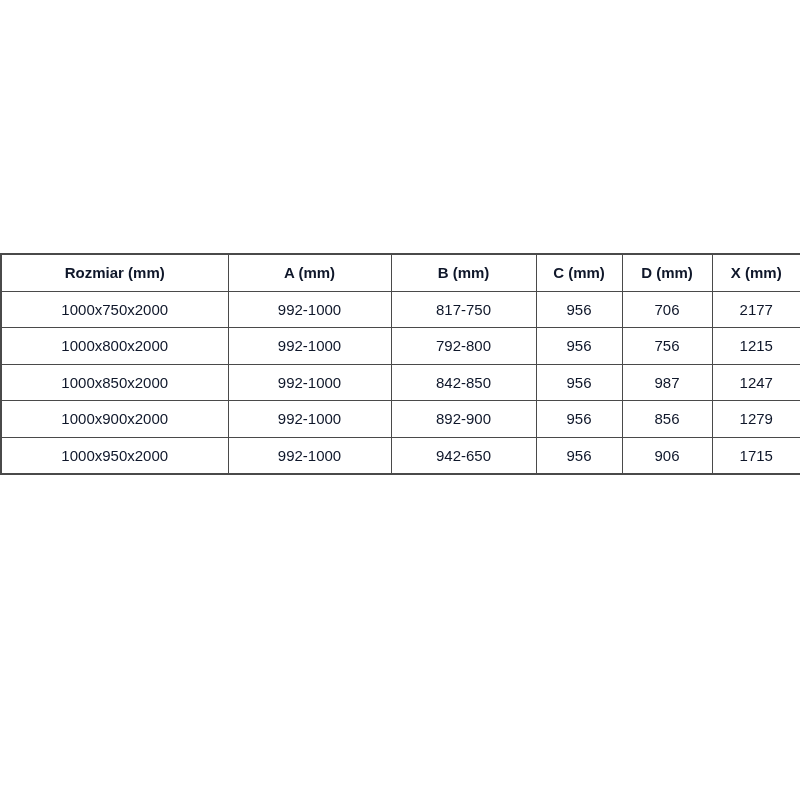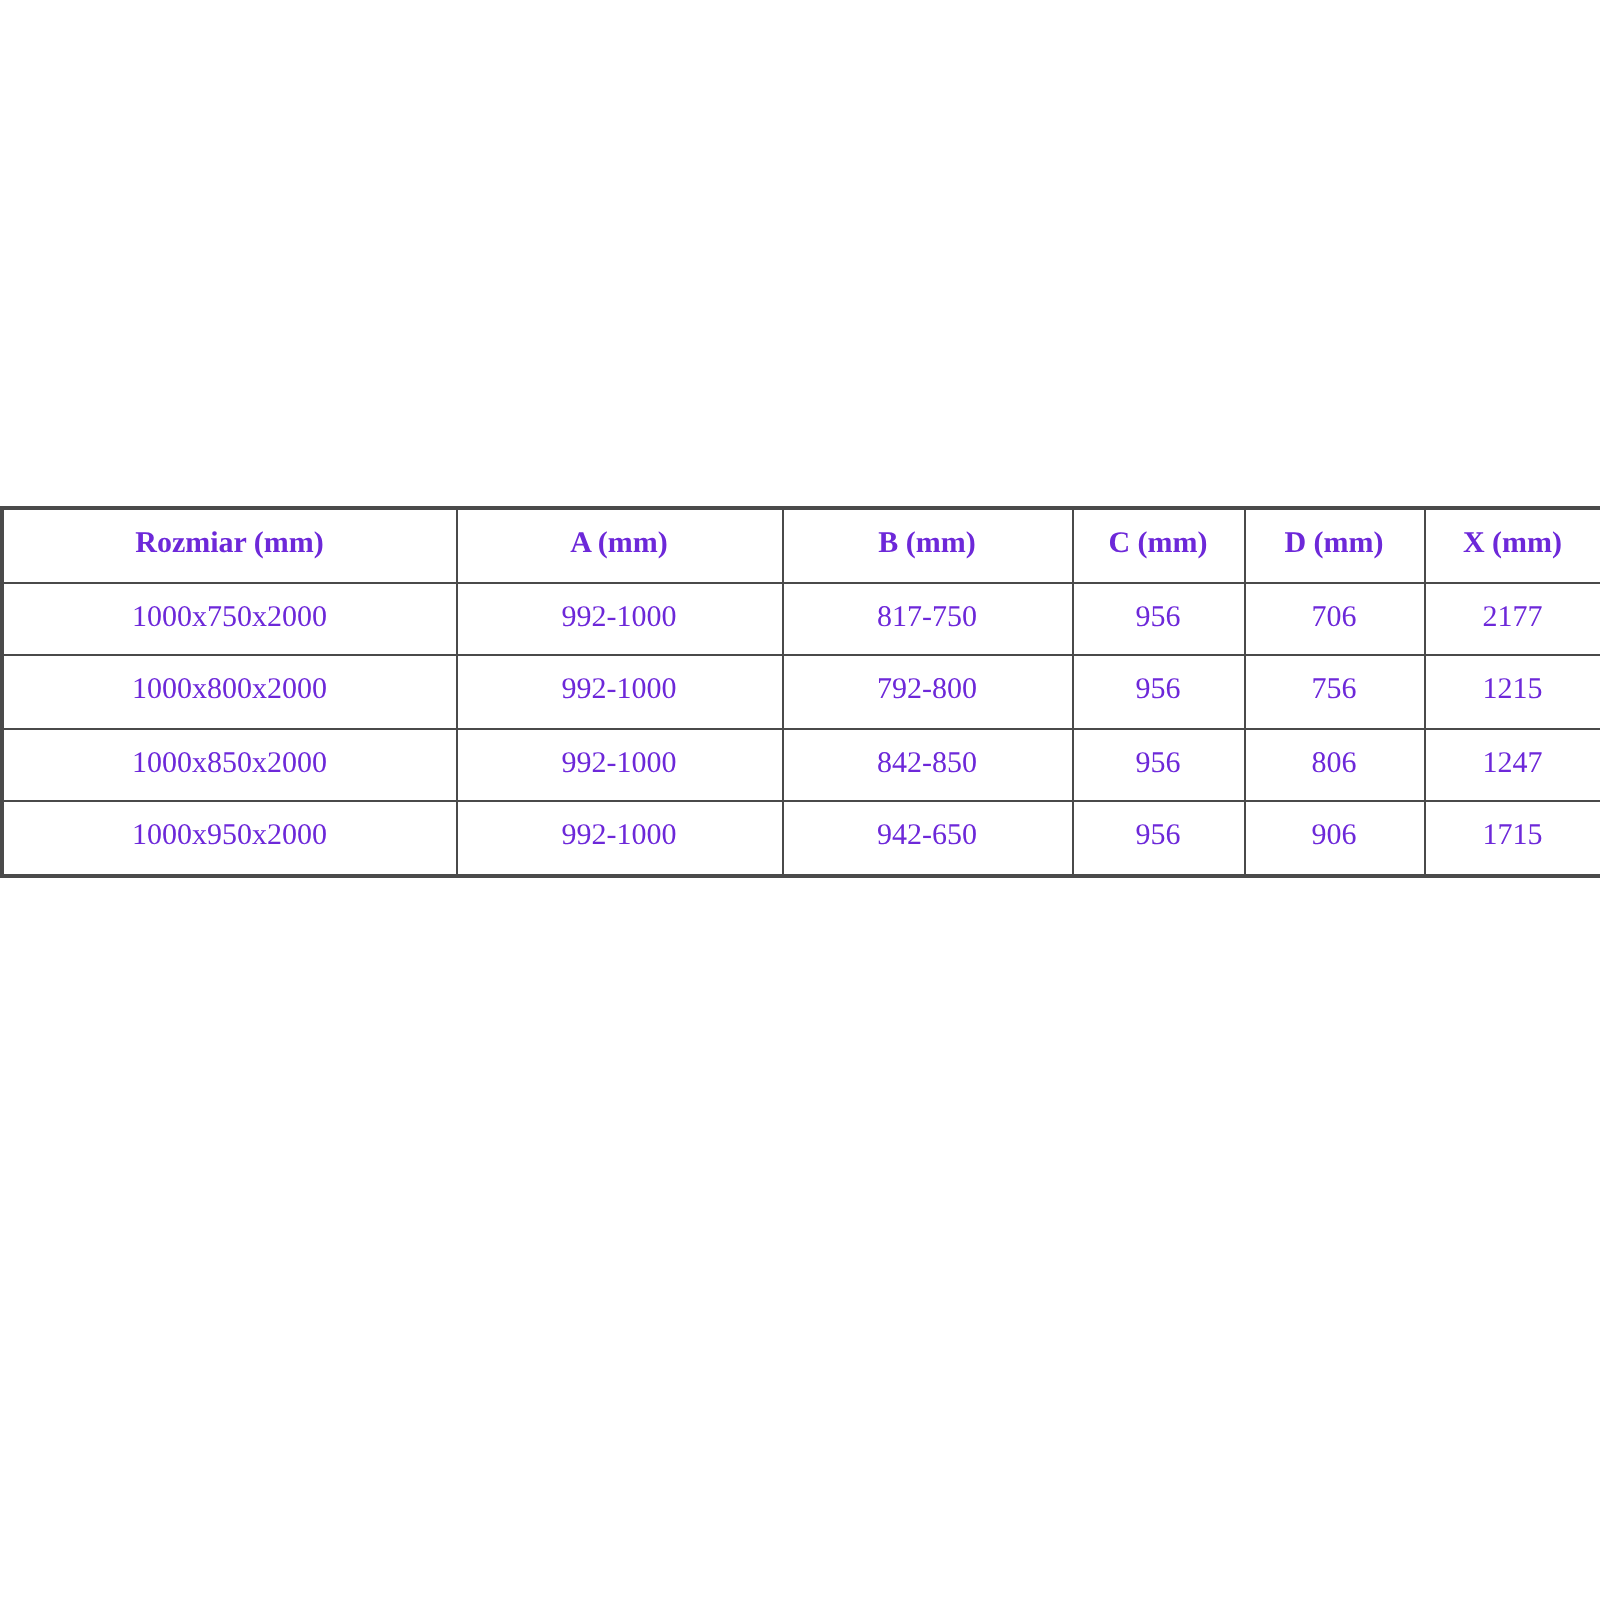--- a/index.html
+++ b/index.html
@@ -30,26 +30,25 @@
     background: #ffffff;
     border: 2px solid #4a4a4a;
   }
   table.spec-table th,
   table.spec-table td {
     border: 1px solid #4a4a4a;
     text-align: center;
     vertical-align: middle;
     height: 35.5px;
     padding: 0 2px;
-    color: #6d28d9;
+    color: #0f172a;
     font-size: 15px;
     line-height: 1;
     white-space: nowrap;
     overflow: hidden;
-    font-family: Liberation Serif, serif;
   }
   table.spec-table th {
     font-weight: bold;
     font-size: 15px;
   }
   col.c-rozmiar { width: 227px; }
   col.c-a { width: 163px; }
   col.c-b { width: 145px; }
   col.c-c { width: 86px;  }
   col.c-d { width: 90px;  }
@@ -94,22 +93,30 @@
             <td>792-800</td>
             <td>956</td>
             <td>756</td>
             <td>1215</td>
           </tr>
           <tr>
             <td>1000x850x2000</td>
             <td>992-1000</td>
             <td>842-850</td>
             <td>956</td>
-            <td>806</td>
+            <td>987</td>
             <td>1247</td>
+          </tr>
+          <tr>
+            <td>1000x900x2000</td>
+            <td>992-1000</td>
+            <td>892-900</td>
+            <td>956</td>
+            <td>856</td>
+            <td>1279</td>
           </tr>
           <tr>
             <td>1000x950x2000</td>
             <td>992-1000</td>
             <td>942-650</td>
             <td>956</td>
             <td>906</td>
             <td>1715</td>
           </tr>
         </tbody>

